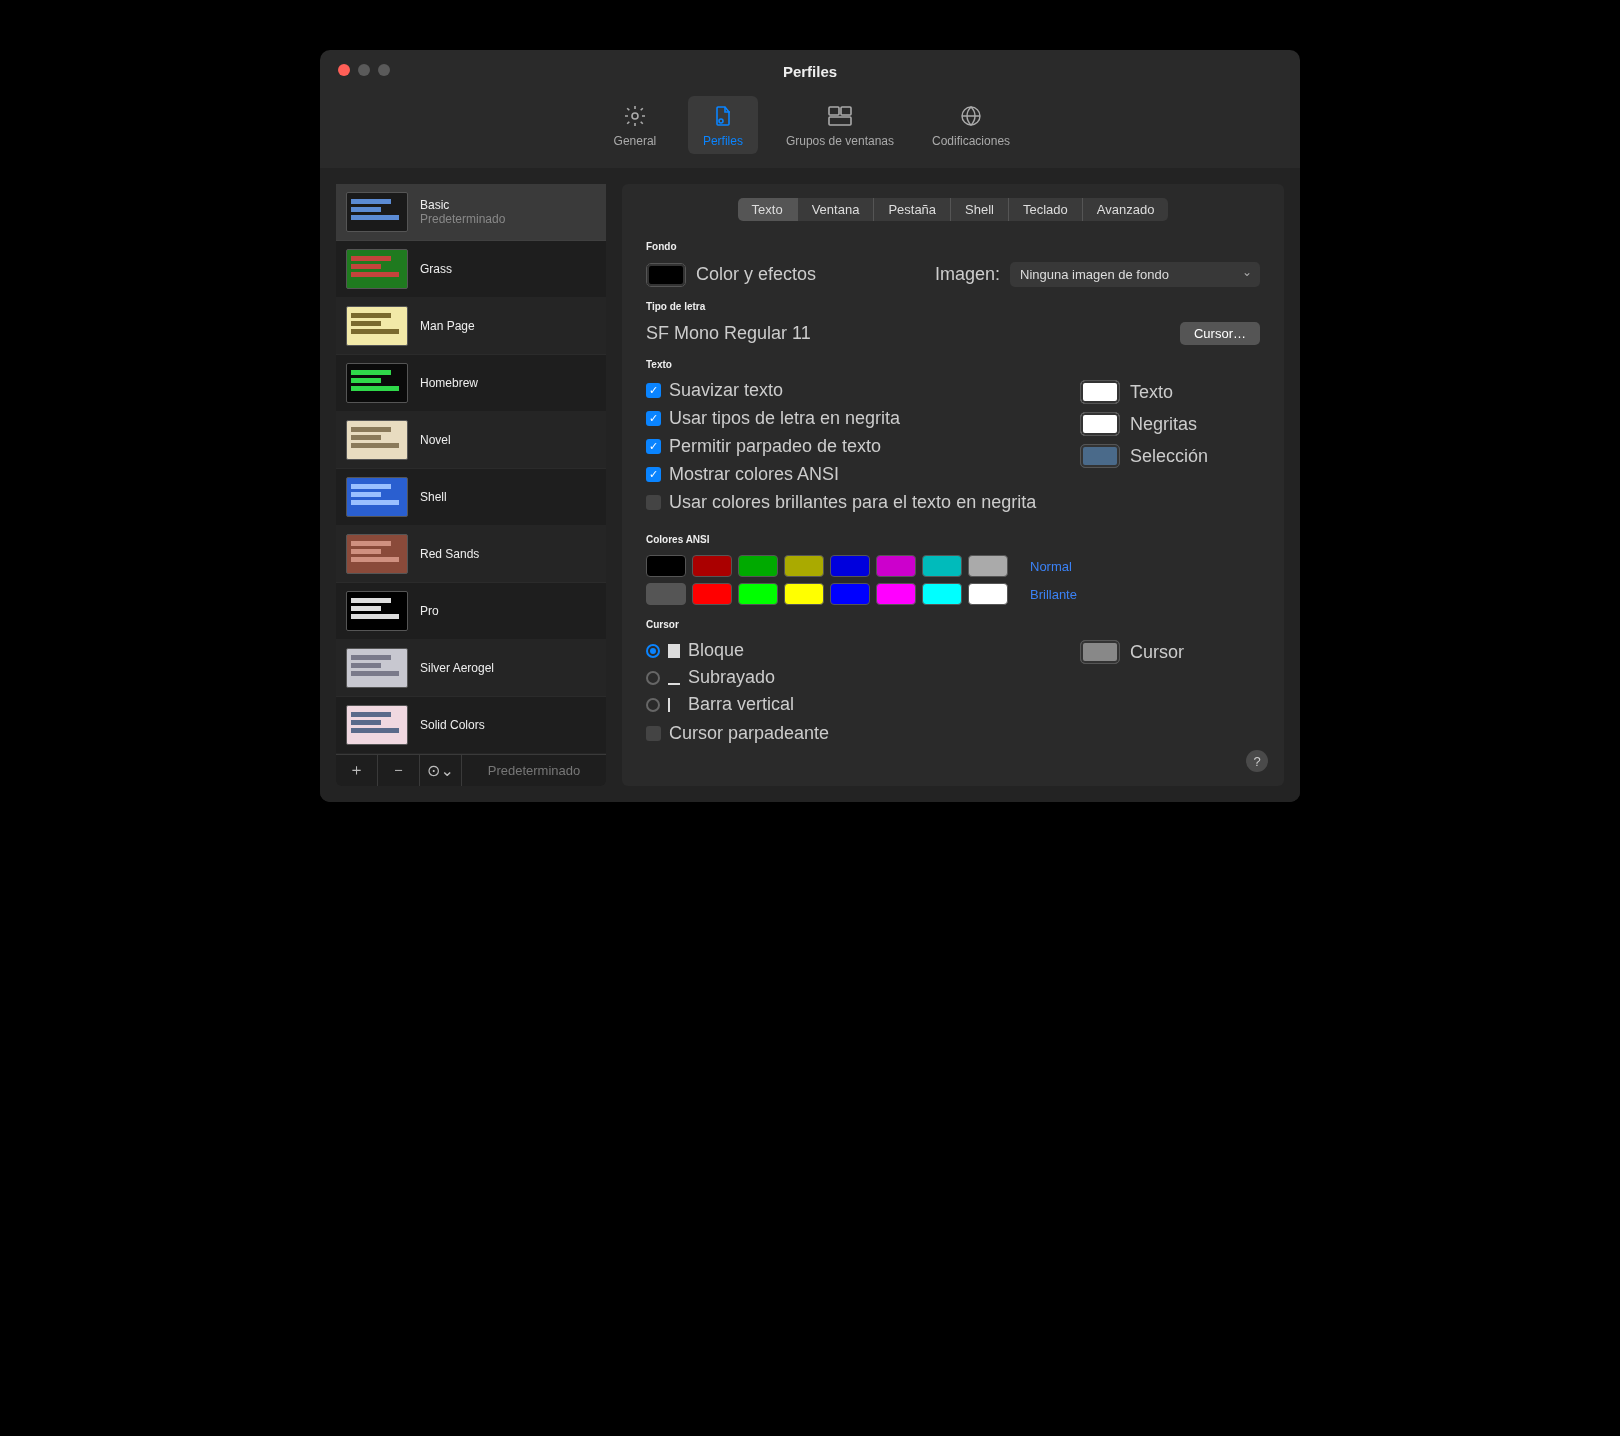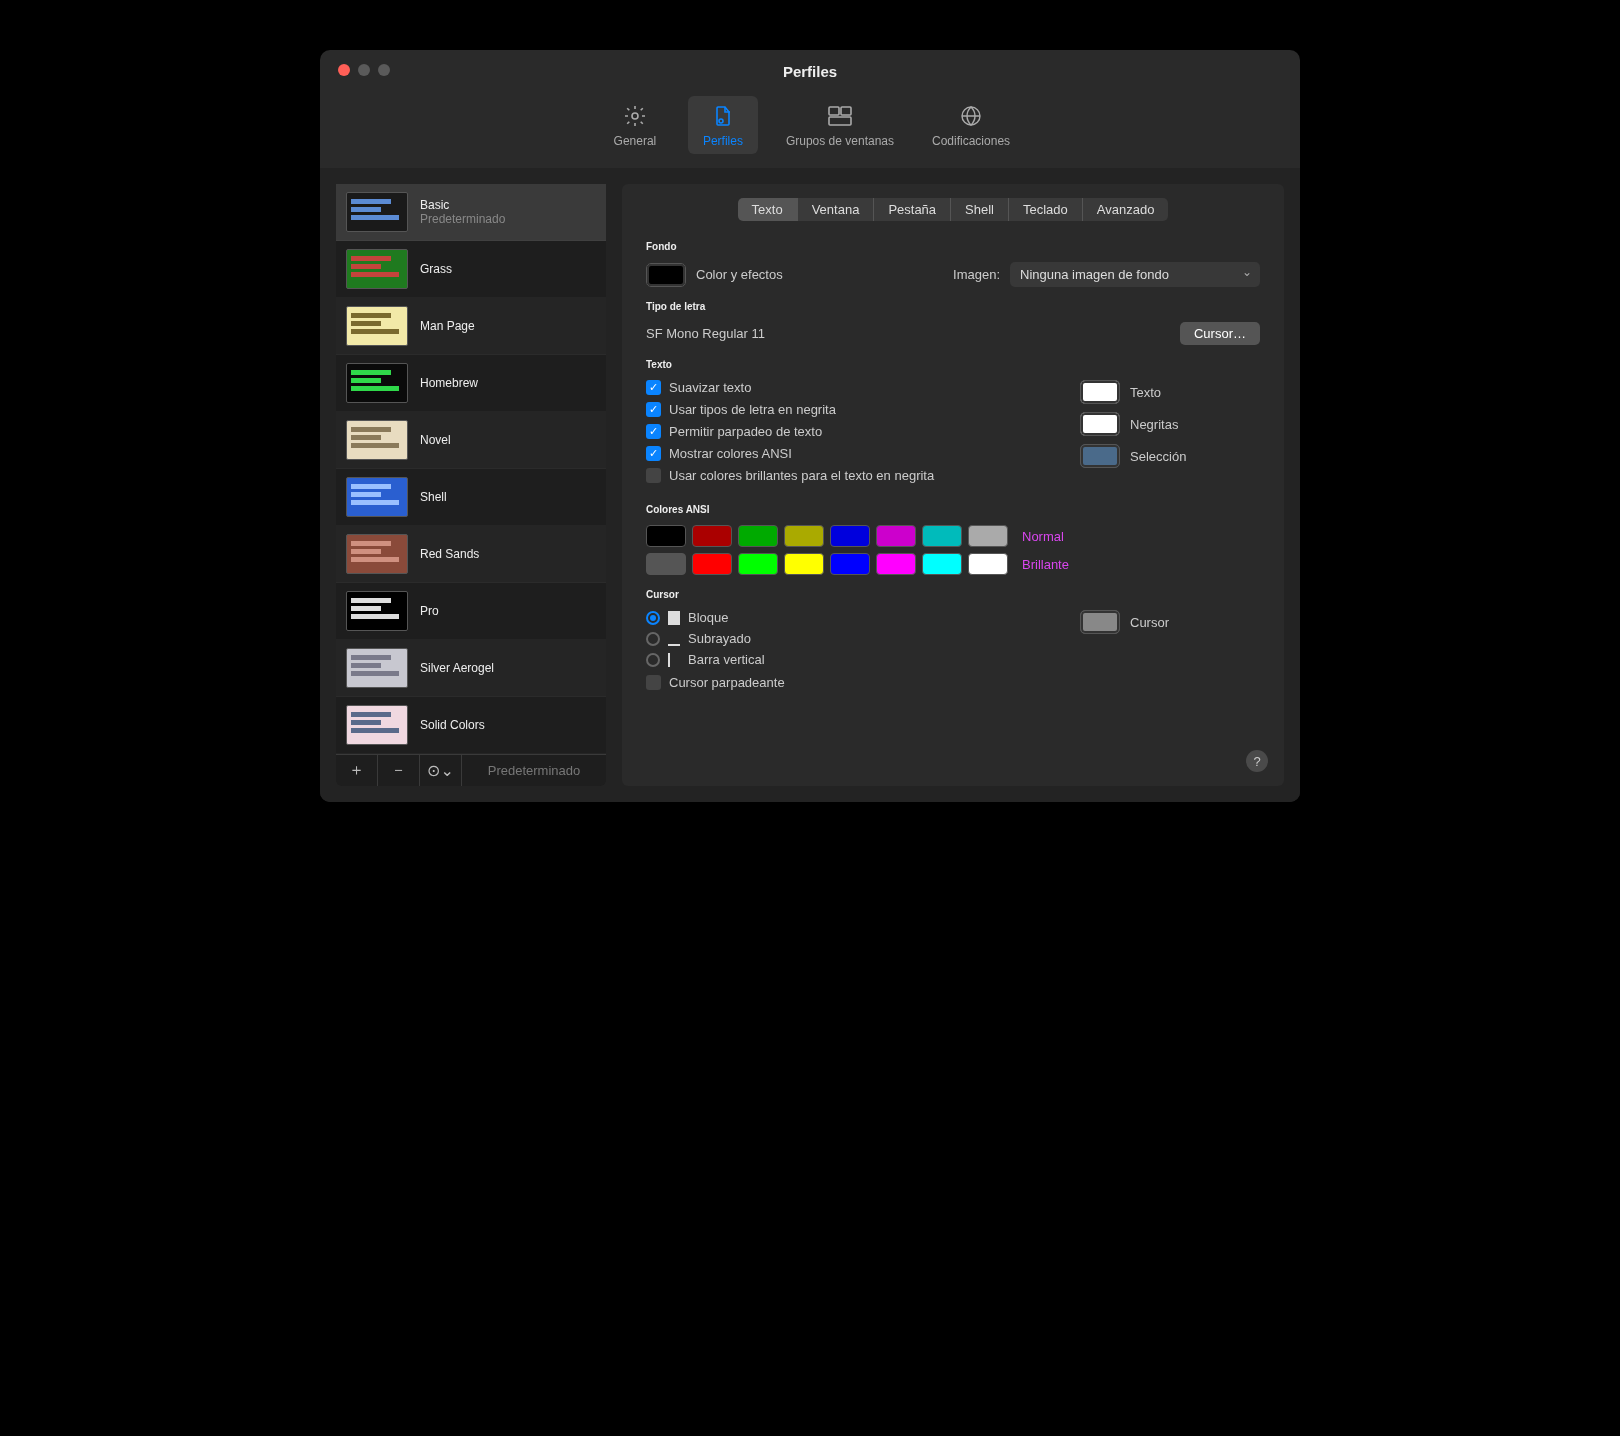--- a/index.html
+++ b/index.html
@@ -145,21 +145,21 @@
 
 .section-title { font-weight: 600; color: #eee; margin: 14px 0 10px; font-size: 10px; }
 .row { display: flex; align-items: center; gap: 10px; margin-bottom: 8px; }
 .color-well {
   width: 38px; height: 22px; border-radius: 5px;
   border: 1px solid #555; background: #000;
   box-shadow: inset 0 0 0 2px #333;
   cursor:pointer;
 }
 .well-lg { width:40px; height:24px; }
-.label { color: #ccc; font-size: 13px; }
+.label { color: #ccc; font-size: 18px; }
 .push-right { margin-left: auto; }
 .select {
   background: #383838; border: none; color:#ddd;
   padding: 5px 26px 5px 10px; border-radius: 5px;
   font-size: 13px; position:relative; cursor:pointer;
   min-width: 250px; text-align:left;
 }
 .select::after {
   content:"⌄"; position:absolute; right:8px; top:3px; color:#aaa; font-size:12px;
 }
@@ -177,21 +177,21 @@
 .checkbox.on { background:#0a84ff; color:#fff; }
 .checkbox.off { background:#444; }
 .two-col { display:flex; gap:40px; }
 .left-col { flex:1; }
 .right-col { width:180px; }
 .swatch-row { display:flex; gap:6px; align-items:center; margin-bottom:6px; }
 .swatch {
   width:40px; height:22px; border-radius:4px;
   border:1px solid #555; cursor:pointer;
 }
-.swatch-lbl { margin-left:8px; color:#d946ef; }
+.swatch-lbl { margin-left:16px; color:#3b82f6; }
 .radio-row { display:flex; align-items:center; gap:8px; margin-bottom:6px; }
 .radio {
   width:14px; height:14px; border-radius:50%;
   border:2px solid #666; cursor:pointer; position:relative;
 }
 .radio.on { border-color:#0a84ff; }
 .radio.on::after { content:""; position:absolute; inset:2px; background:#0a84ff; border-radius:50%; }
 .cur-shape { width:12px; height:14px; display:inline-block; }
 .help-btn {
   position:absolute; right:16px; bottom:14px;

